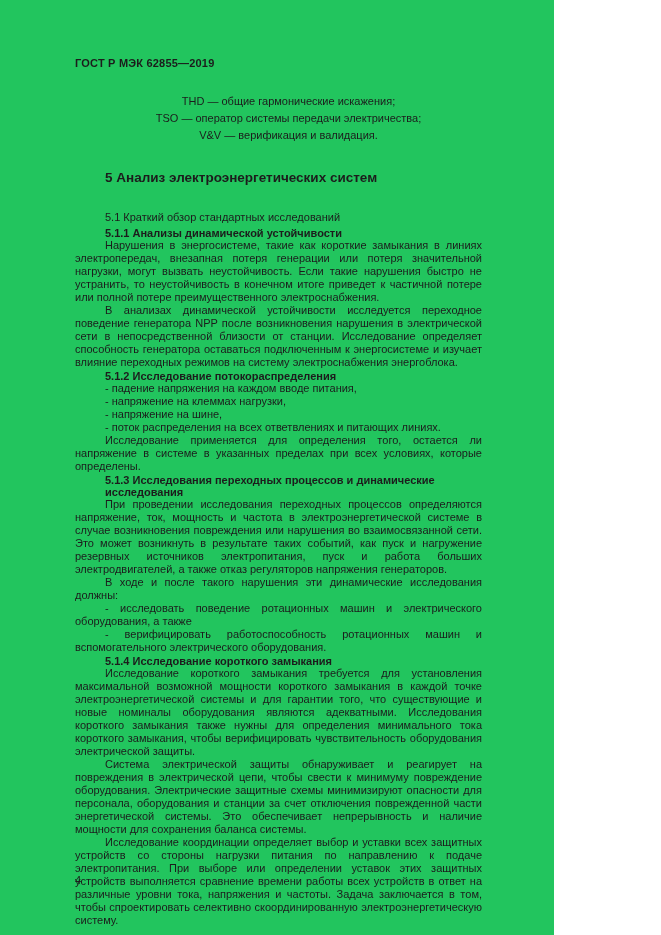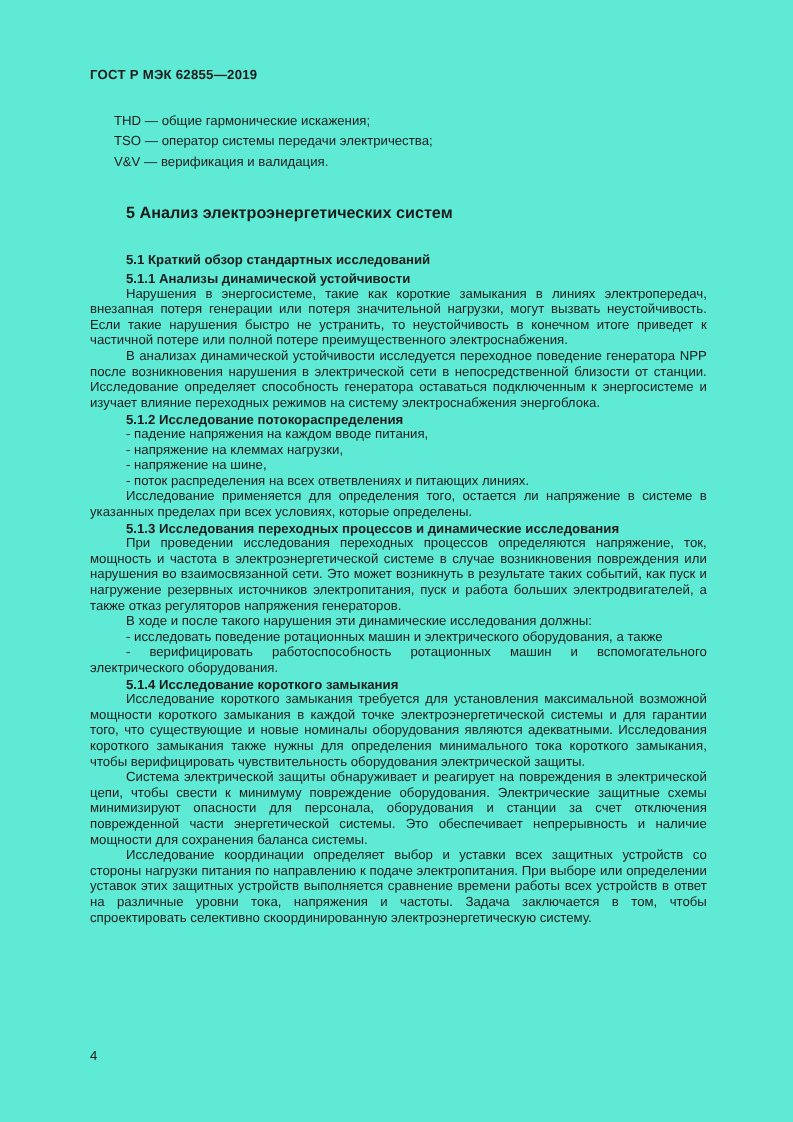--- a/index.html
+++ b/index.html
@@ -5,44 +5,45 @@
   * { margin: 0; padding: 0; box-sizing: border-box; }
   html, body { background: #ffffff; }
   body {
     width: 661px; height: 935px;
     font-family: "Liberation Sans", "DejaVu Sans", sans-serif;
     color: #1c1c1c;
     overflow: hidden;
   }
   .page {
     position: relative;
-    width: 661px; height: 935px;
+    width: 554px; height: 935px;
     padding: 57px 72px 0 75px;
-    background: #5eead4;
+    background: #22c55e;
   }
   .doc-header {
     font-size: 11px;
     font-weight: bold;
     letter-spacing: 0.2px;
     margin-bottom: 24px;
   }
   .abbr-list { margin-left: 20px; margin-bottom: 26px; }
   .abbr-item {
     font-size: 11px;
     line-height: 17px;
+    text-align: center;
   }
   .section-title {
     font-size: 13.5px;
     font-weight: bold;
     padding-left: 30px;
     margin-bottom: 26px;
   }
   .heading2 {
     font-size: 11px;
-    font-weight: bold;
+    font-weight: normal;
     padding-left: 30px;
     margin-bottom: 4px;
   }
   .heading3 {
     font-size: 11px;
     font-weight: bold;
     padding-left: 30px;
     margin-top: 1px;
   }
   .para, .bullet-item {

